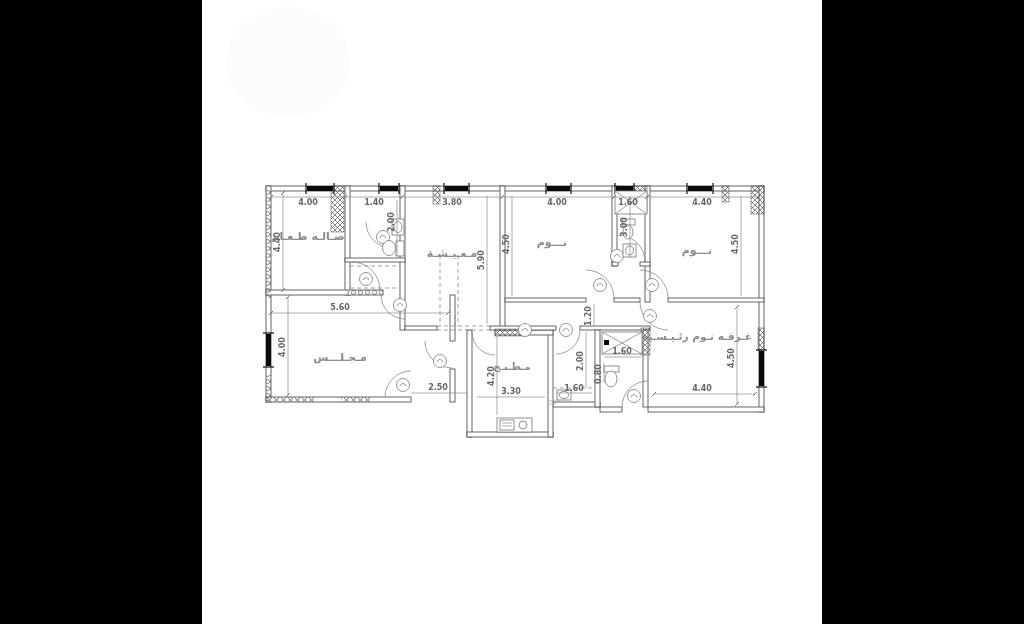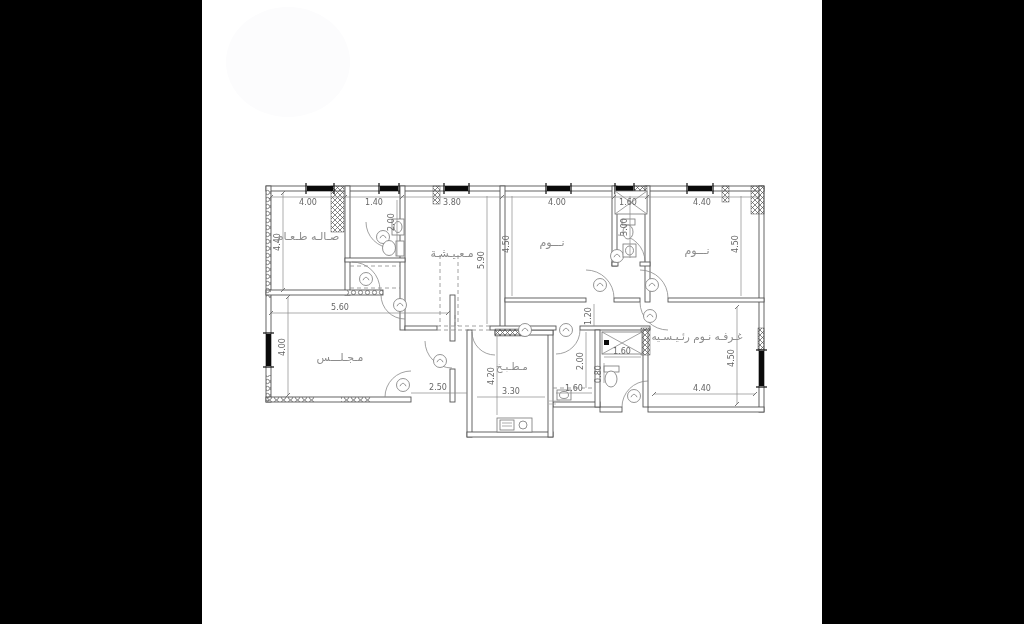--- a/index.html
+++ b/index.html
@@ -1,17 +1,17 @@
 <!DOCTYPE html>
 <html lang="ar"><head>
 <meta charset="utf-8">
 <style>
   html,body{margin:0;padding:0;background:#000;}
   .stage{position:relative;width:1024px;height:624px;background:#000;overflow:hidden;
-         font-family:"DejaVu Sans",sans-serif;}
+         font-family:"DejaVu Sans",sans-serif;font-weight:bold;}
   .canvas{position:absolute;left:202px;top:0;width:620px;height:624px;background:#fff;}
   svg{display:block;}
   .wall{fill:#ffffff;stroke:#555;stroke-width:0.9;}
   .dim{stroke:#8a8a8a;stroke-width:0.7;fill:none;}
   .dimtick{stroke:#6a6a6a;stroke-width:0.9;fill:none;}
   .dimtxt{fill:#666;font-size:8px;font-family:"DejaVu Sans",sans-serif;text-anchor:middle;}
   .roomtxt{fill:#8c8c8c;font-size:11px;font-family:"DejaVu Sans",sans-serif;text-anchor:middle;}
   .door{stroke:#8a8a8a;stroke-width:0.8;fill:none;}
   .fix{stroke:#777;stroke-width:0.8;fill:#fff;}
   .dash{stroke:#8a8a8a;stroke-width:0.8;fill:none;stroke-dasharray:4 3;}

